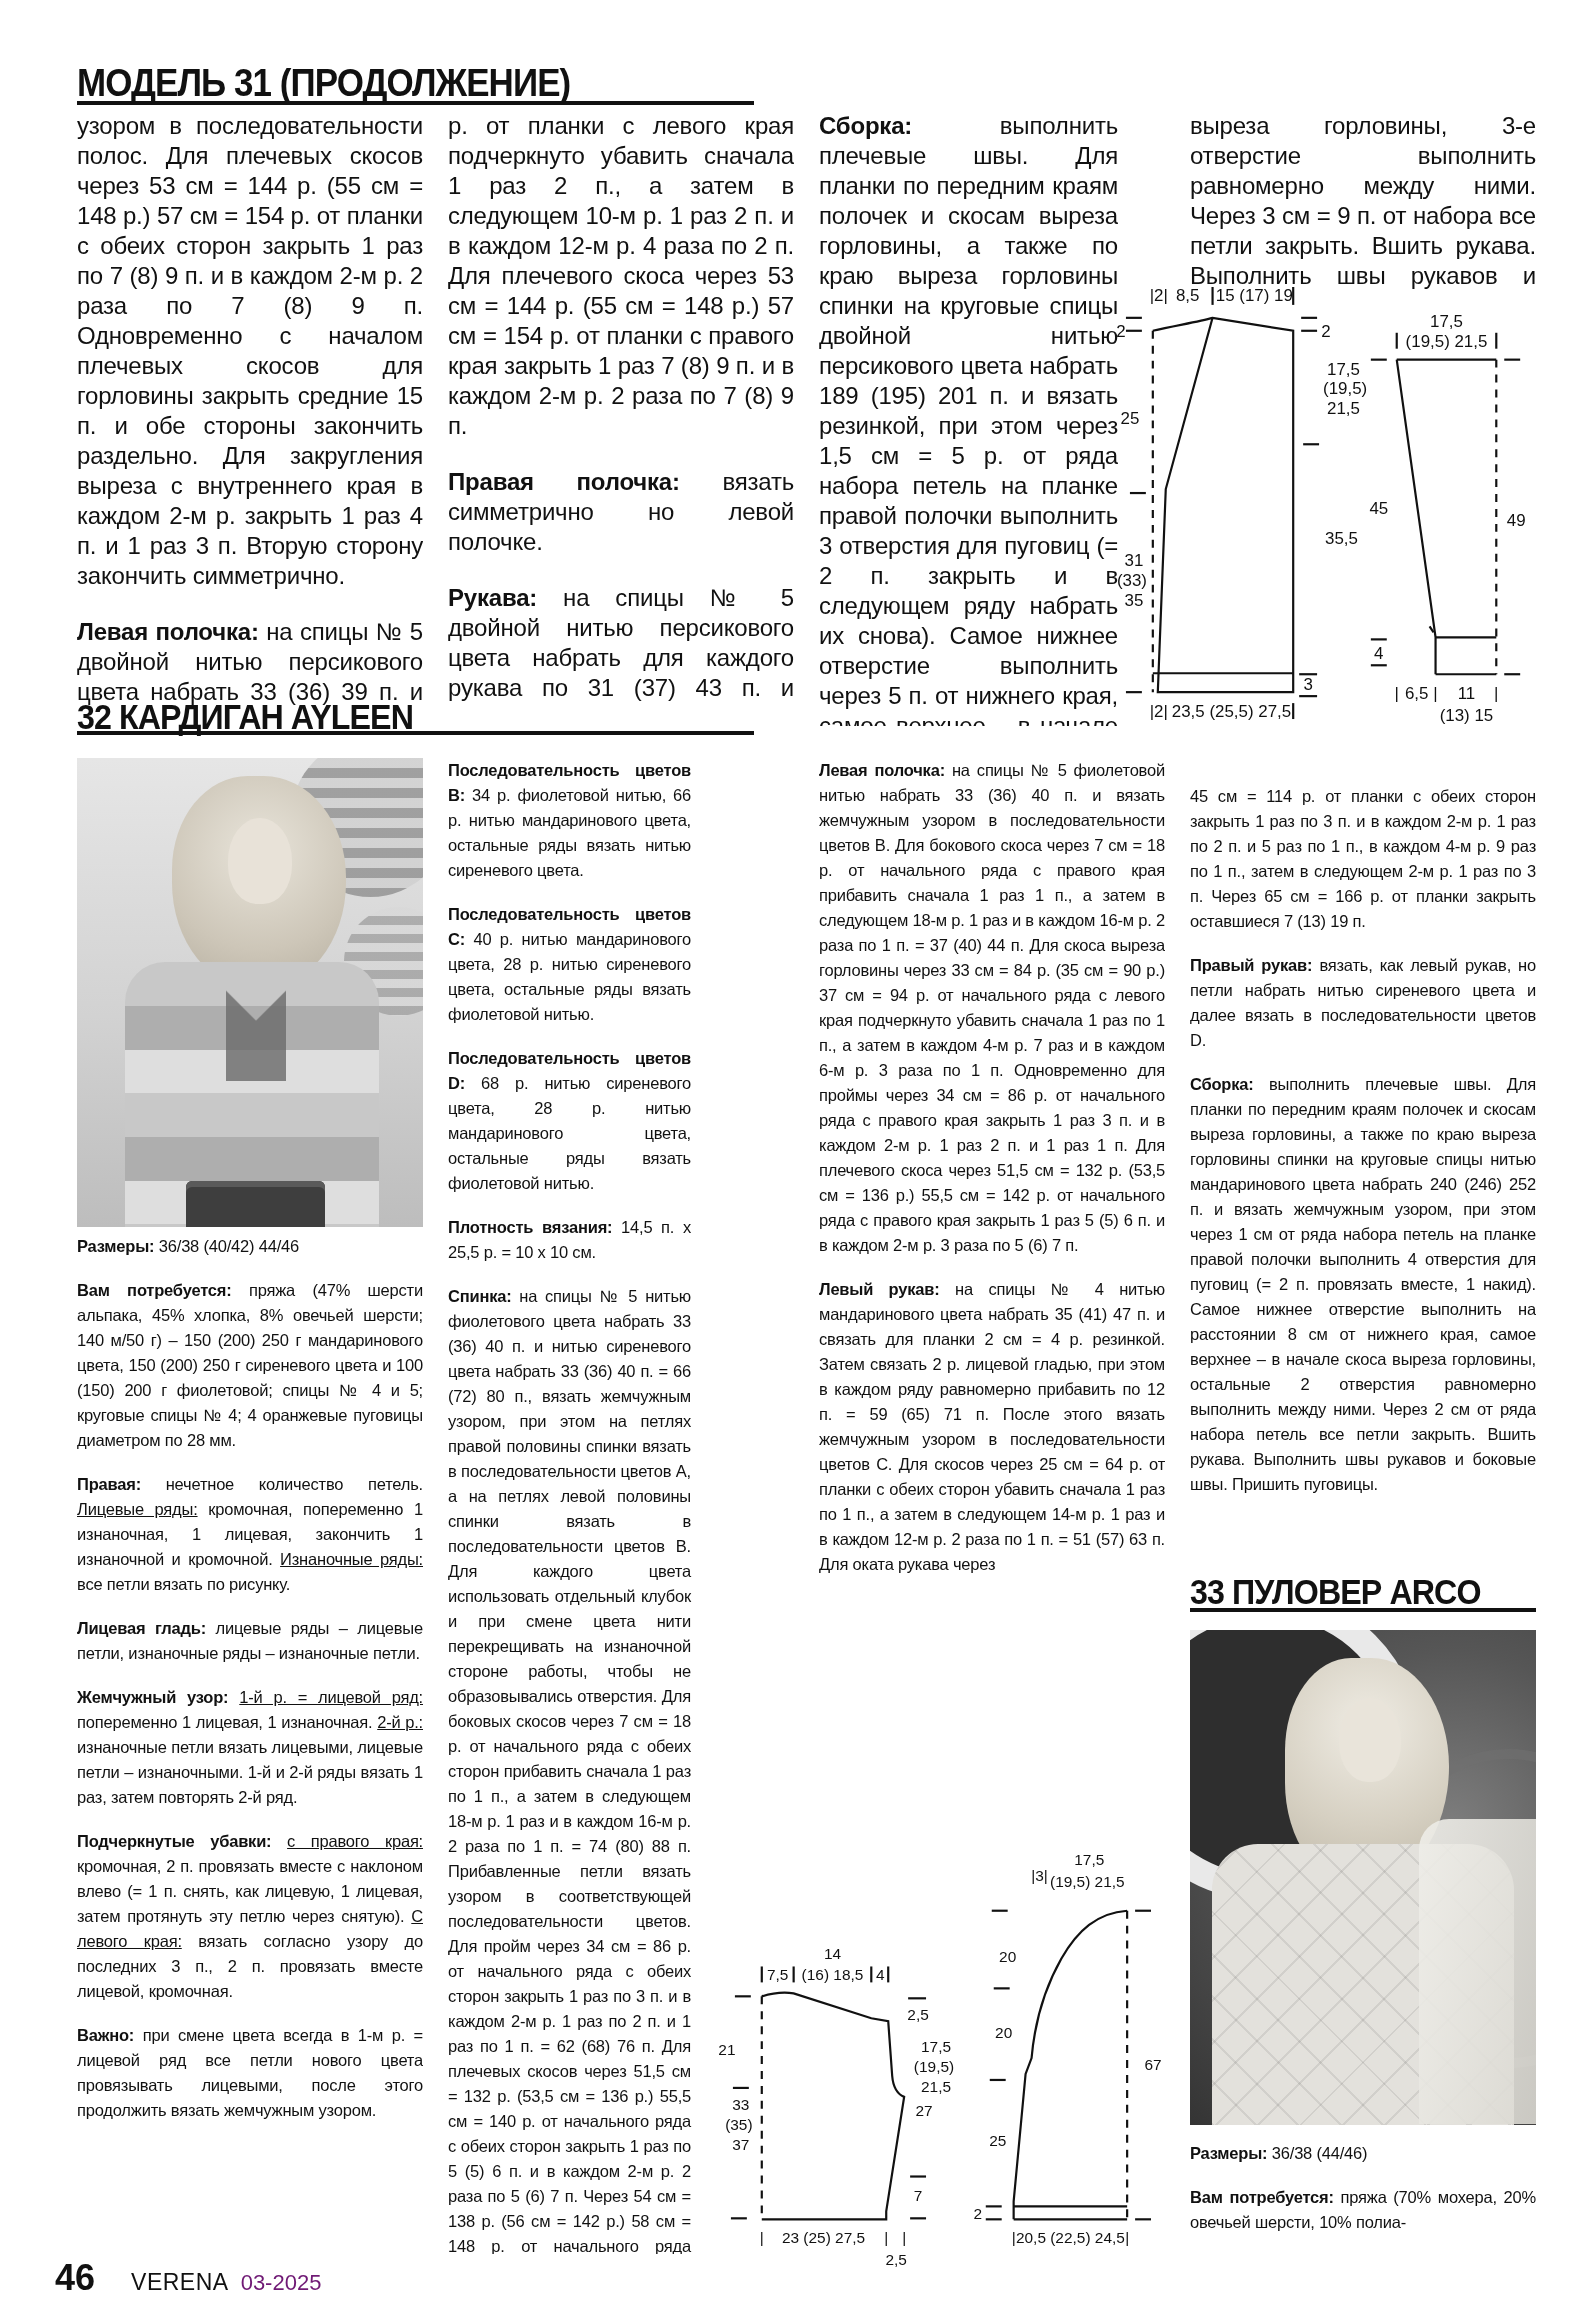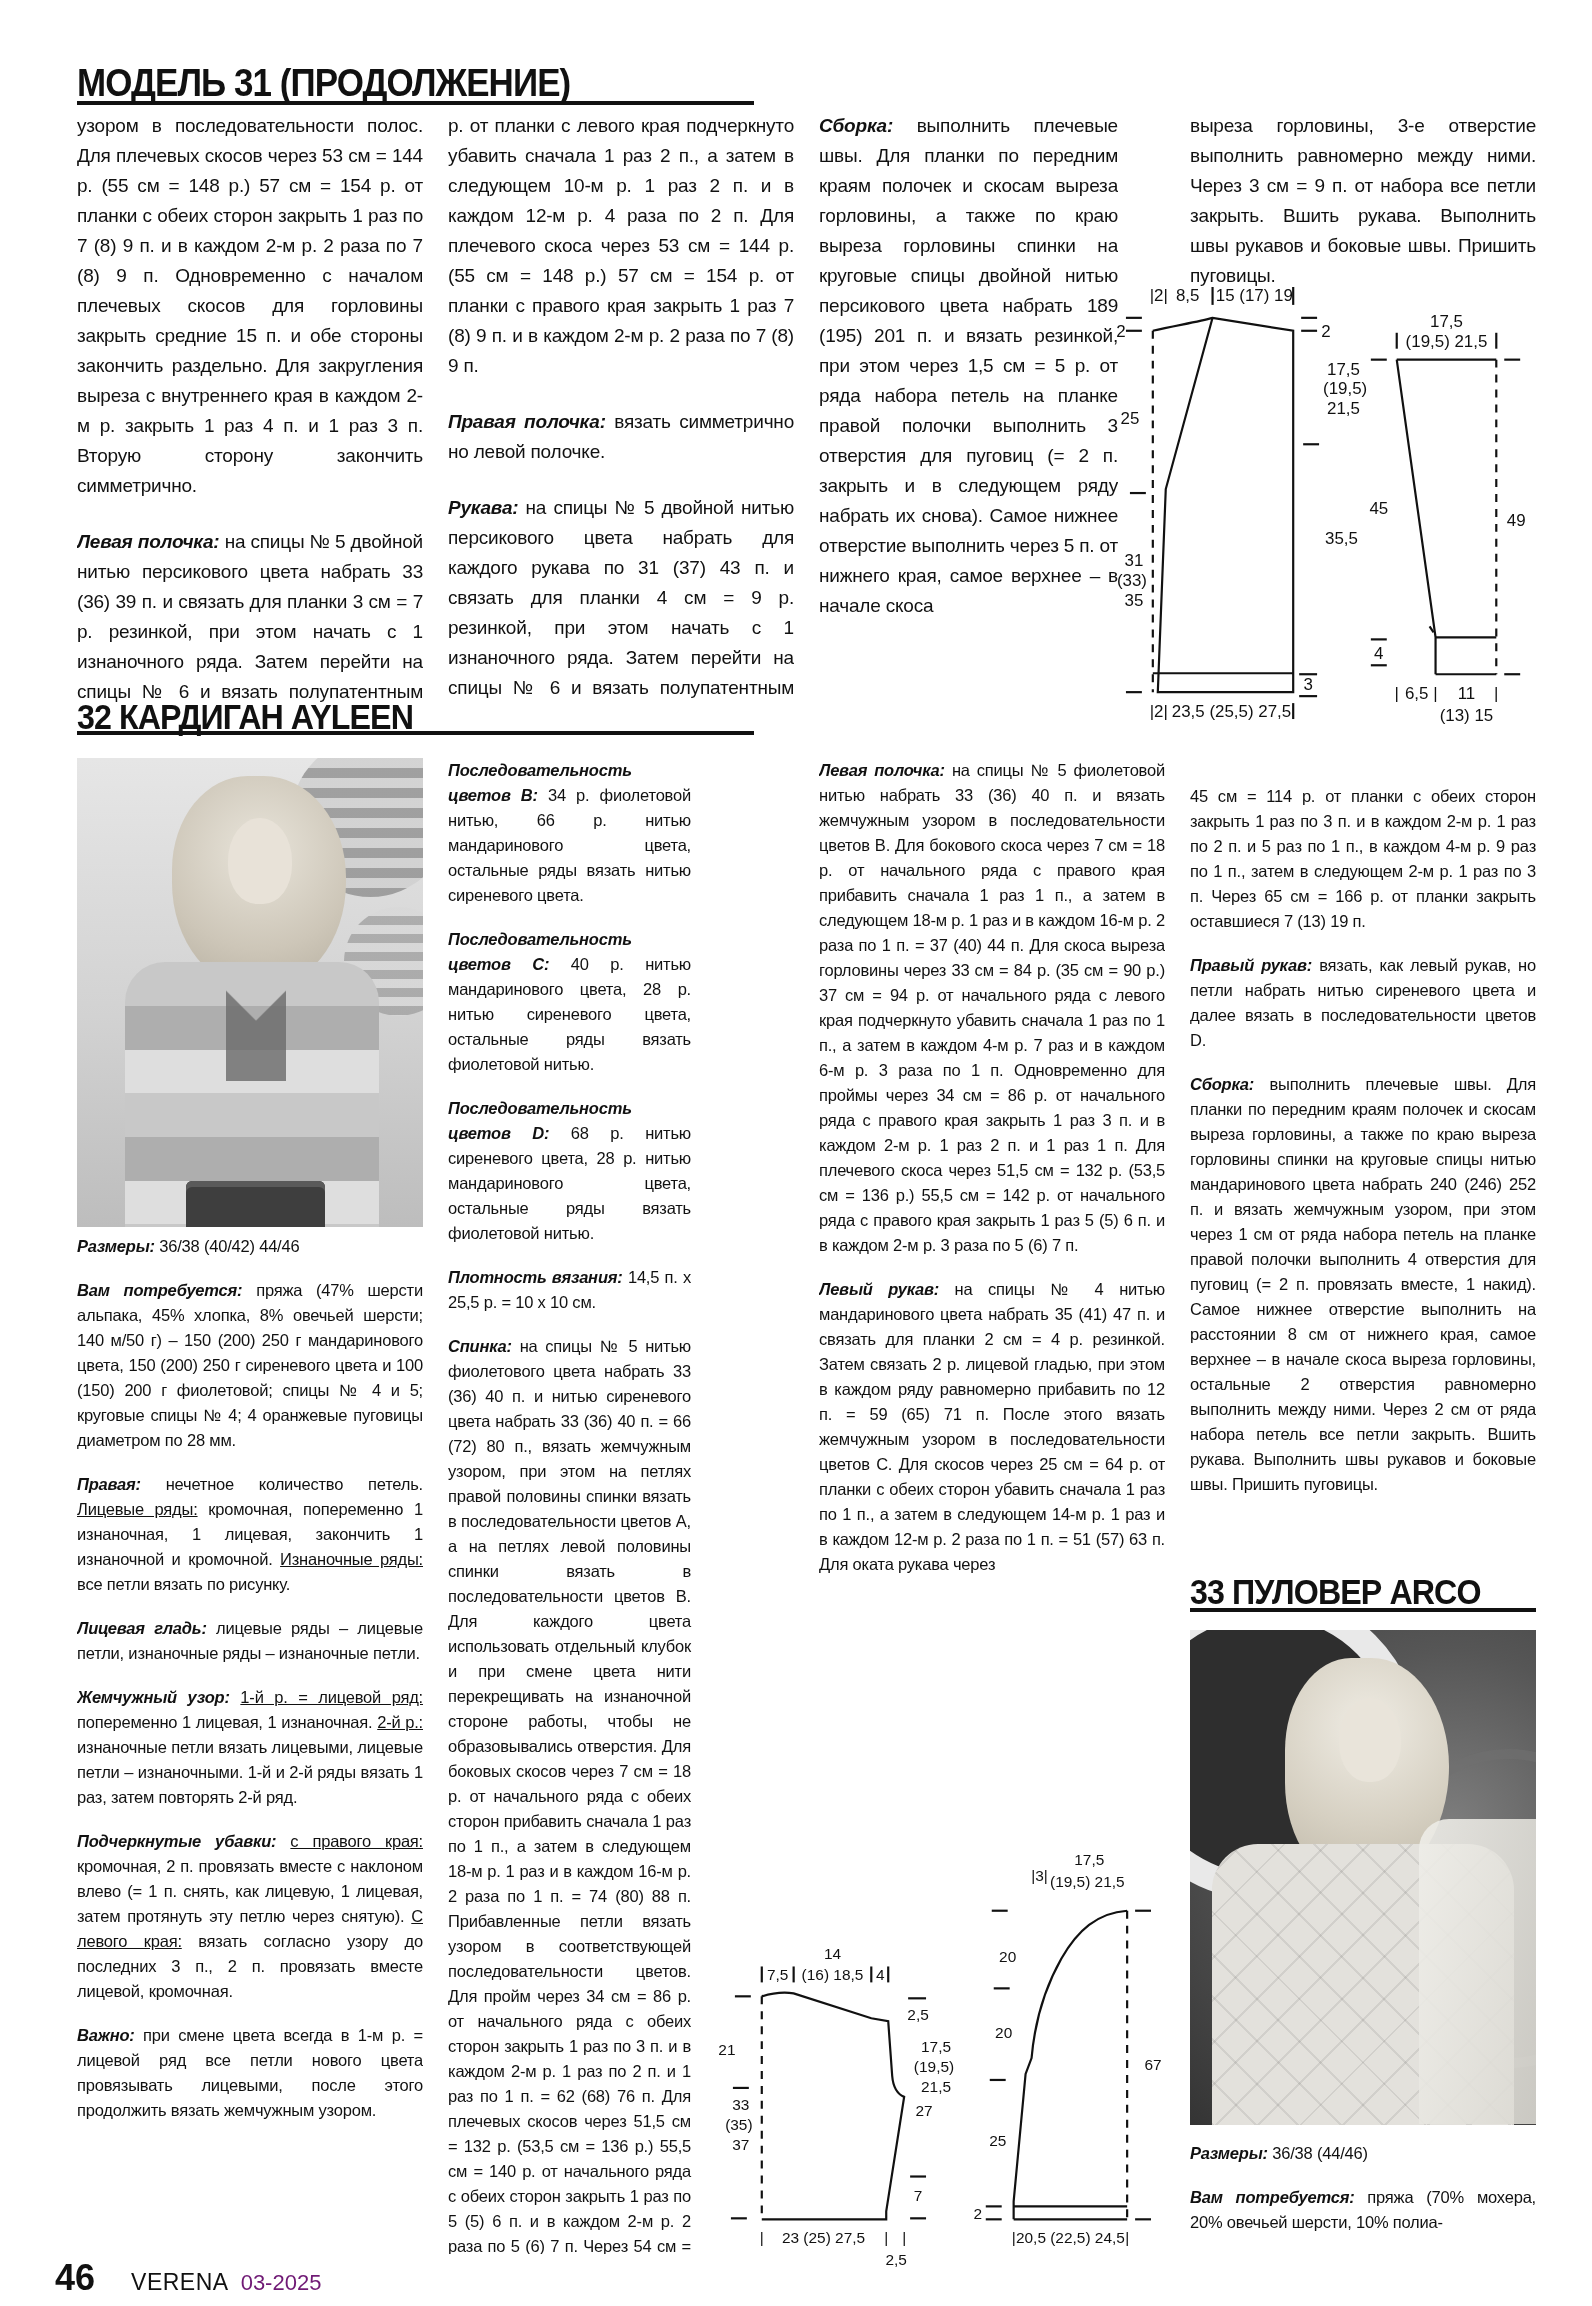--- a/index.html
+++ b/index.html
@@ -6,26 +6,26 @@
   #page{position:relative;width:1592px;height:2306px;background:#ffffff;overflow:hidden;
         font-family:"Liberation Sans",sans-serif;color:#111;}
   .abs{position:absolute;}
   
   .head{font-weight:bold;letter-spacing:-1px;transform:scaleX(.92);transform-origin:0 50%;white-space:nowrap;}
   .h1{font-size:38px;}
   .h2{font-size:35px;}
   .rule{background:#111;height:4px;}
   
   .col{position:absolute;text-align:justify;overflow:hidden;hyphens:auto;-webkit-hyphens:auto;}
-  .s31{font-size:19px;line-height:30px;letter-spacing:-0.2px;}
+  .s31{font-size:24px;line-height:30px;letter-spacing:-0.2px;}
   .s32{font-size:16.5px;line-height:25px;letter-spacing:-0.2px;}
   .para{margin:0 0 26px 0;}
   .s32 .para{margin:0 0 19px 0;}
   .para:last-child{margin-bottom:0;}
-  .b{font-weight:bold;font-style:italic;}
+  .b{font-weight:bold;}
   .u{text-decoration:underline;}
   .cutout{float:right;width:103px;height:458px;}
   
   svg text{font-family:"Liberation Sans",sans-serif;font-size:17px;fill:#111;}
   .d2 svg text{font-size:15.5px;}
   .dl{stroke:#111;stroke-width:2.2;fill:none;}
   .dash{stroke-dasharray:8 7;}
   
   .photo{position:absolute;overflow:hidden;background:#d9d9d9;}
   .ph-el{position:absolute;}

